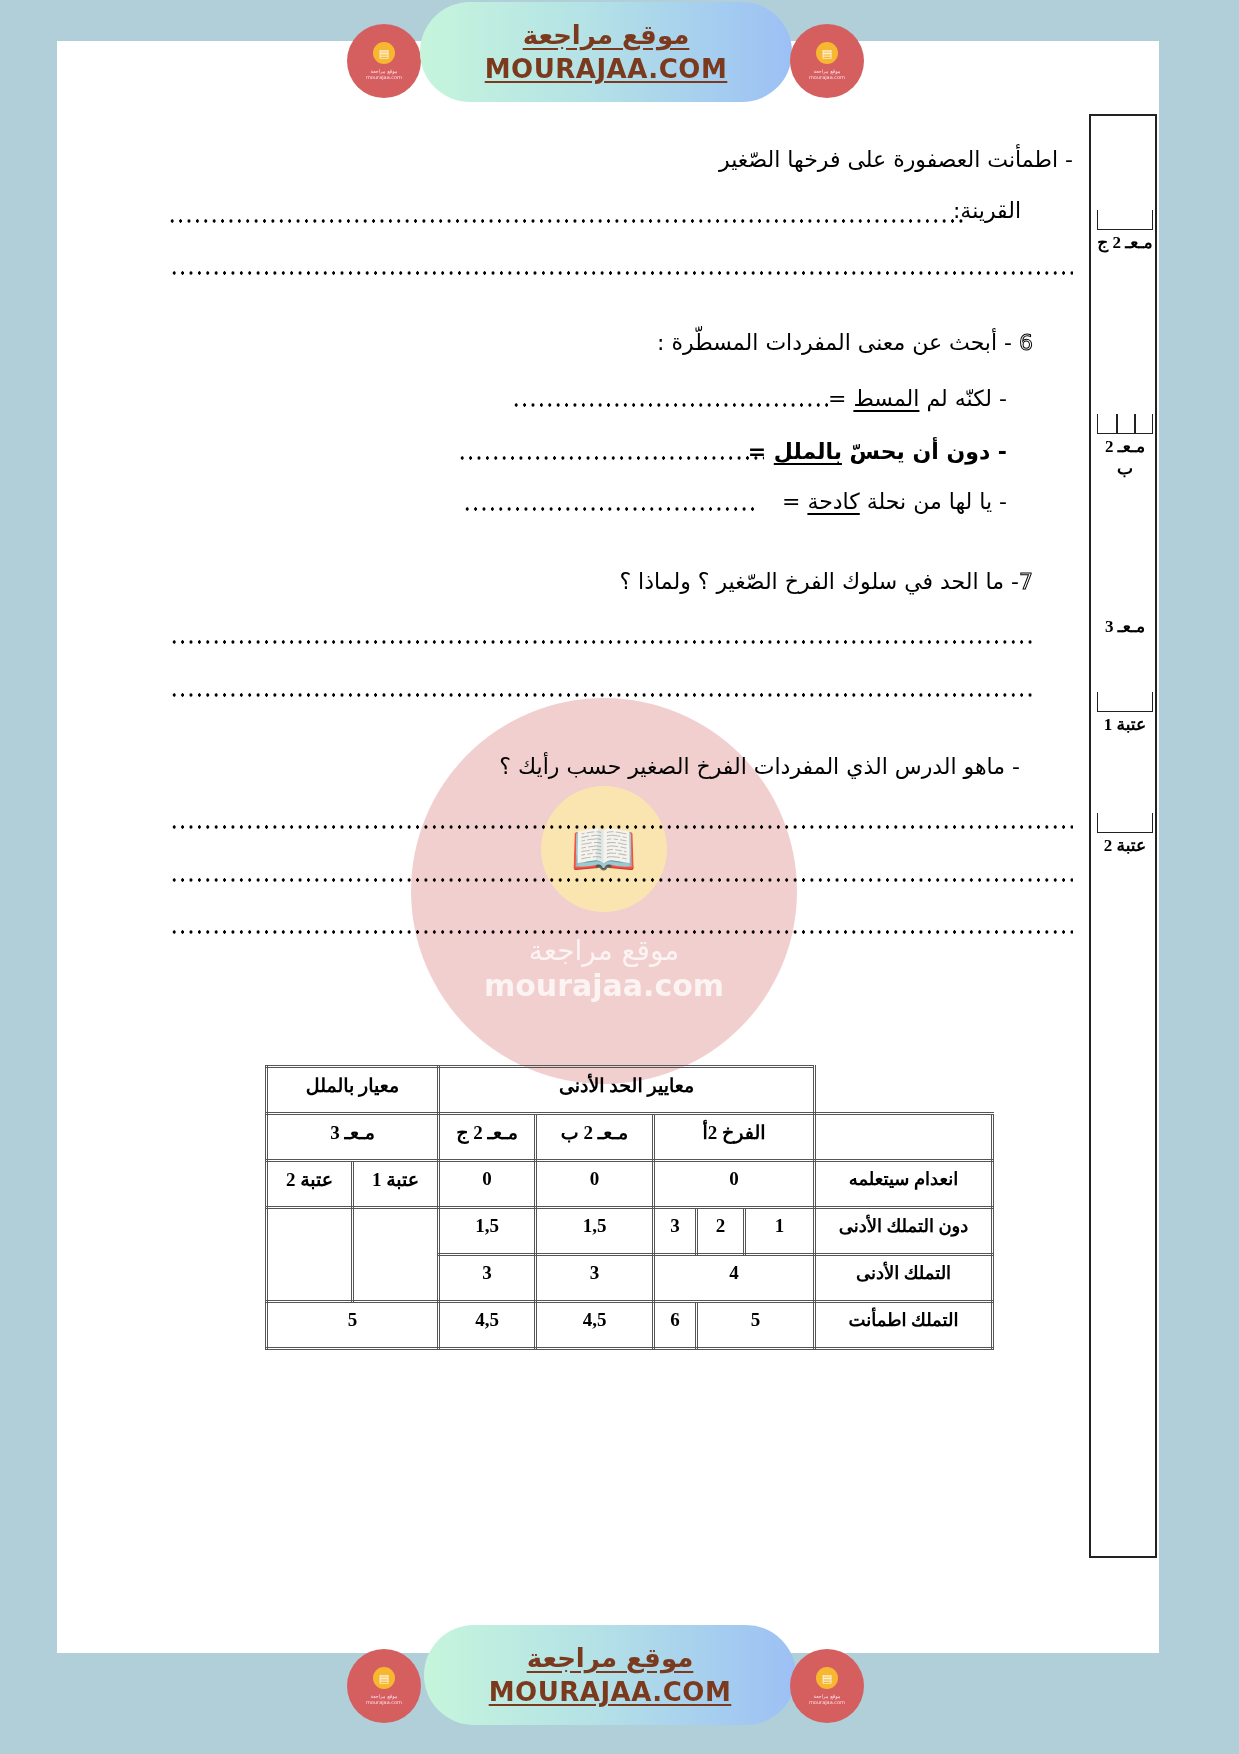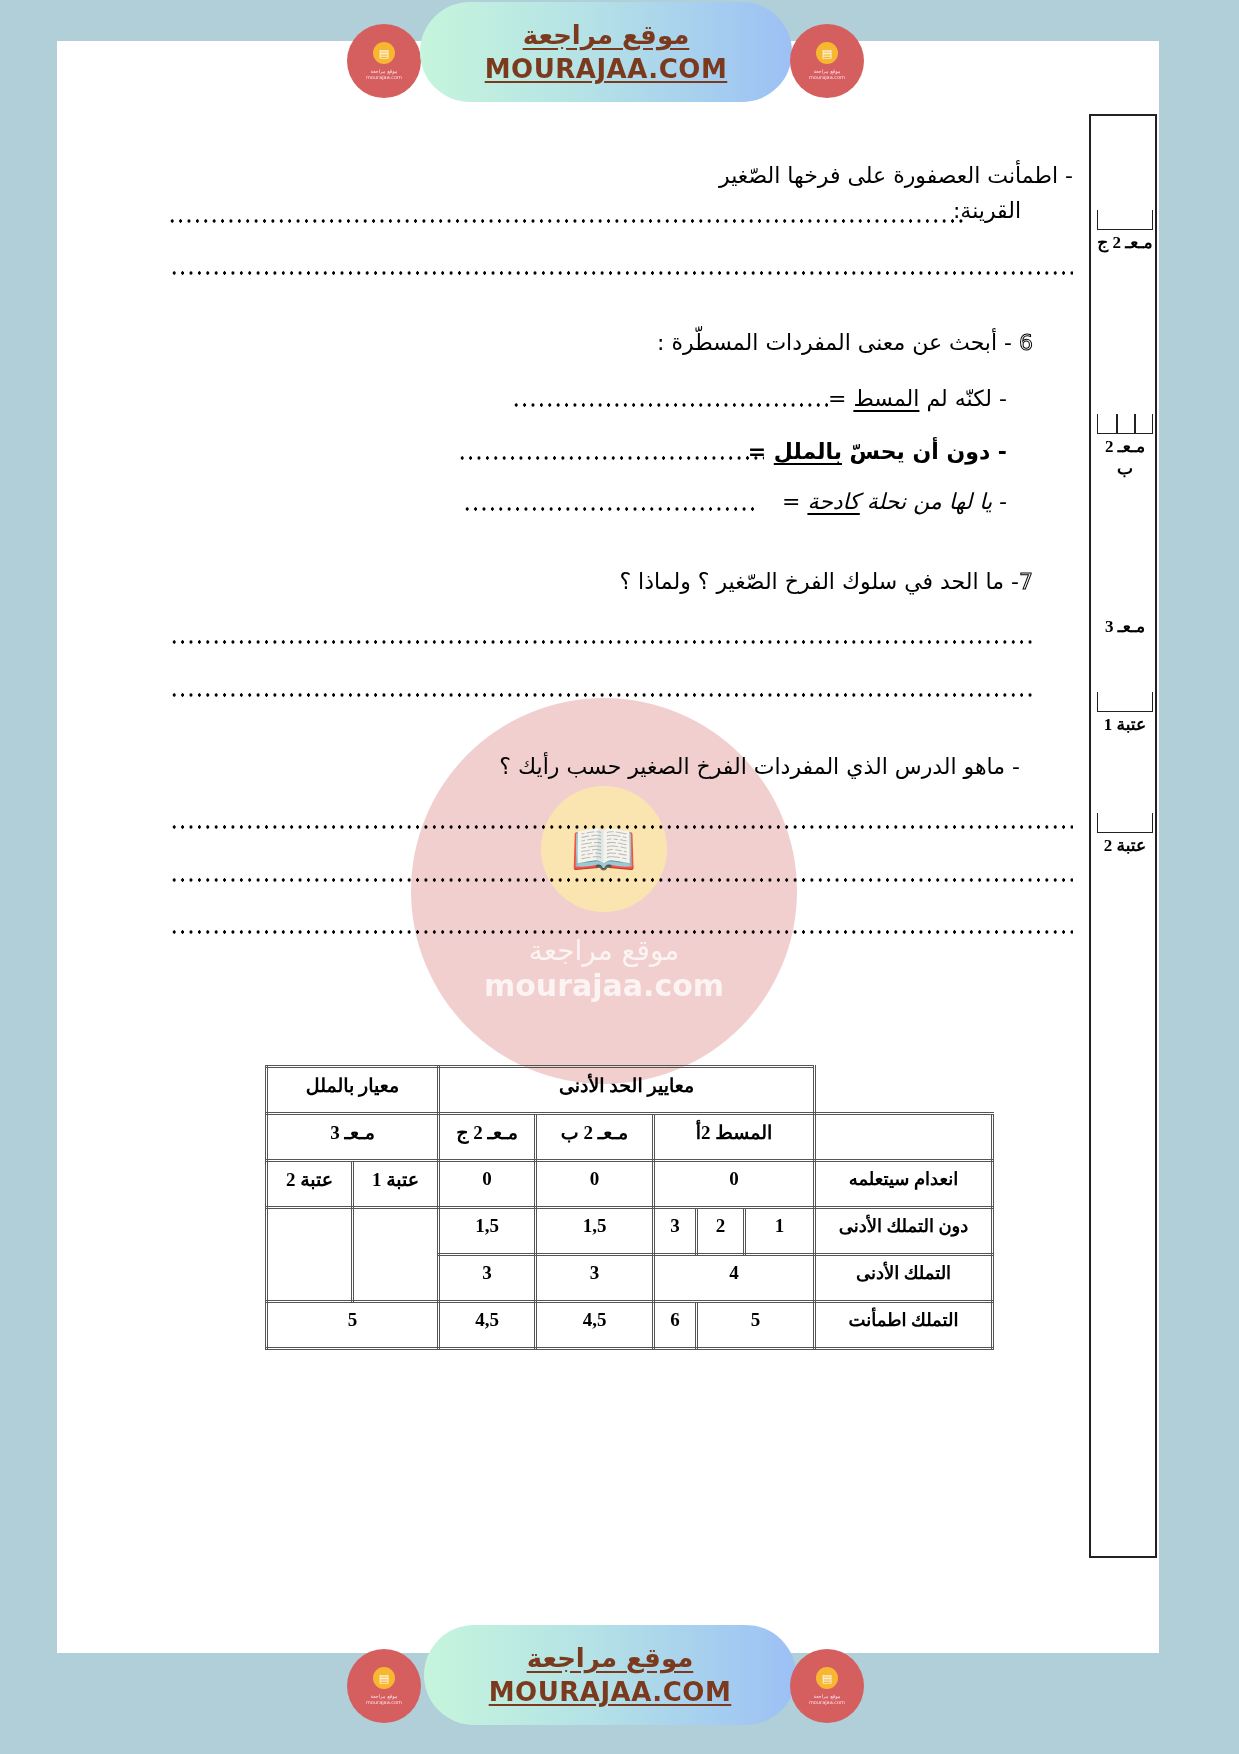--- a/index.html
+++ b/index.html
@@ -164,40 +164,40 @@
   <div class="mark" style="top:576px;">
     <div class="tick"></div>
     <div class="lbl">عتبة 1</div>
   </div>
   <div class="mark" style="top:697px;">
     <div class="tick"></div>
     <div class="lbl">عتبة 2</div>
   </div>
 </div>
 
-<div class="line" style="right:166px; top:145px;margin-top:16px;">- اطمأنت العصفورة على فرخها الصّغير</div>
+<div class="line" style="right:166px; top:145px;">- اطمأنت العصفورة على فرخها الصّغير</div>
 <div class="line" style="right:218px; top:196px;">القرينة:</div>
 <div class="dots" style="left:168px; top:219px; width:798px;"></div>
 <div class="dots" style="left:170px; top:271px; width:903px;"></div>
 
 <div class="line" style="right:206px; top:328px;">
   <span class="outline-num">6</span><span> - أبحث عن معنى المفردات المسطّرة :</span>
 </div>
 
 <div class="line" style="right:232px; top:384px;">
   <span>- لكنّه لم </span><span class="u">المسط</span><span>  =</span>
 </div>
 <div class="dots" style="left:512px; top:403px; width:318px;"></div>
 
 <div class="line" style="right:232px; top:437px;font-weight:bold;">
   <span>- دون أن يحسّ </span><span class="u">بالملل</span><span> =</span>
 </div>
 <div class="dots" style="left:458px; top:456px; width:306px;"></div>
 
-<div class="line" style="right:232px; top:487px;font-style:italic;">
+<div class="line" style="right:232px; top:487px;">
   <span>- يا لها من نحلة </span><span class="u">كادحة</span><span> =</span>
 </div>
 <div class="dots" style="left:463px; top:507px; width:296px;"></div>
 
 <div class="line" style="right:206px; top:567px;">
   <span class="outline-num">7</span><span>- ما الحد في سلوك الفرخ الصّغير ؟ ولماذا ؟</span>
 </div>
 <div class="dots" style="left:170px; top:640px; width:862px;"></div>
 <div class="dots" style="left:170px; top:693px; width:862px;"></div>
 
@@ -224,21 +224,21 @@
     <col style="width:86px">
   </colgroup>
   <tbody>
       <tr>
     <td class="blank-corner"></td>
     <td colspan="5">معايير الحد الأدنى</td>
     <td colspan="2">معيار بالملل</td>
   </tr>
   <tr>
     <td></td>
-    <td colspan="3">المسط 2أ</td>
+    <td colspan="3">الفرخ 2أ</td>
     <td>مـعـ  2 ب</td>
     <td>مـعـ 2 ج</td>
     <td colspan="2">مـعـ 3</td>
   </tr>
   <tr>
     <td class="rowhead">انعدام سيتعلمه</td>
     <td colspan="3">0</td>
     <td>0</td>
     <td>0</td>
     <td>عتبة 1</td>

